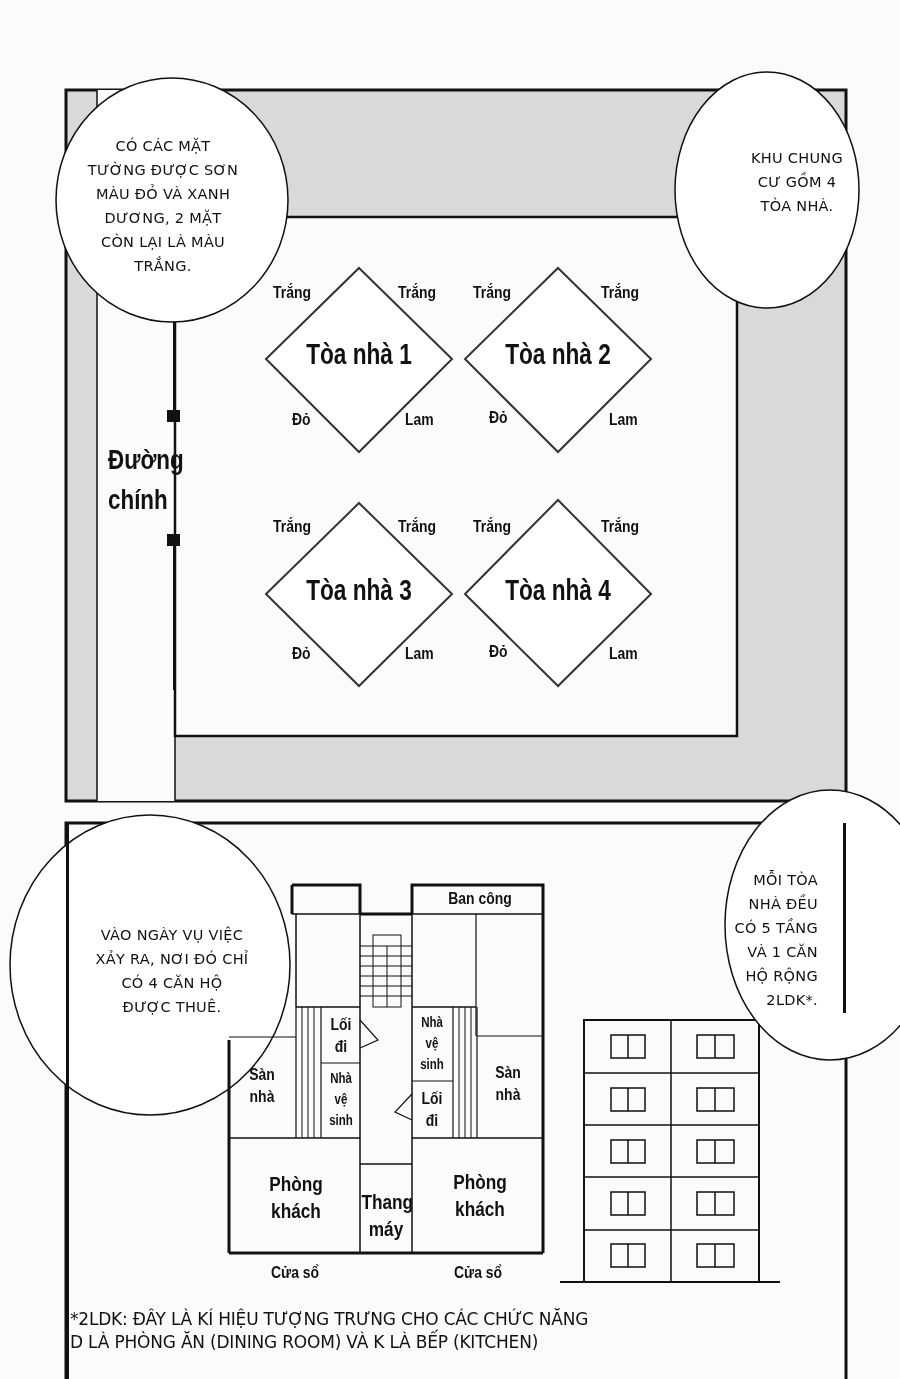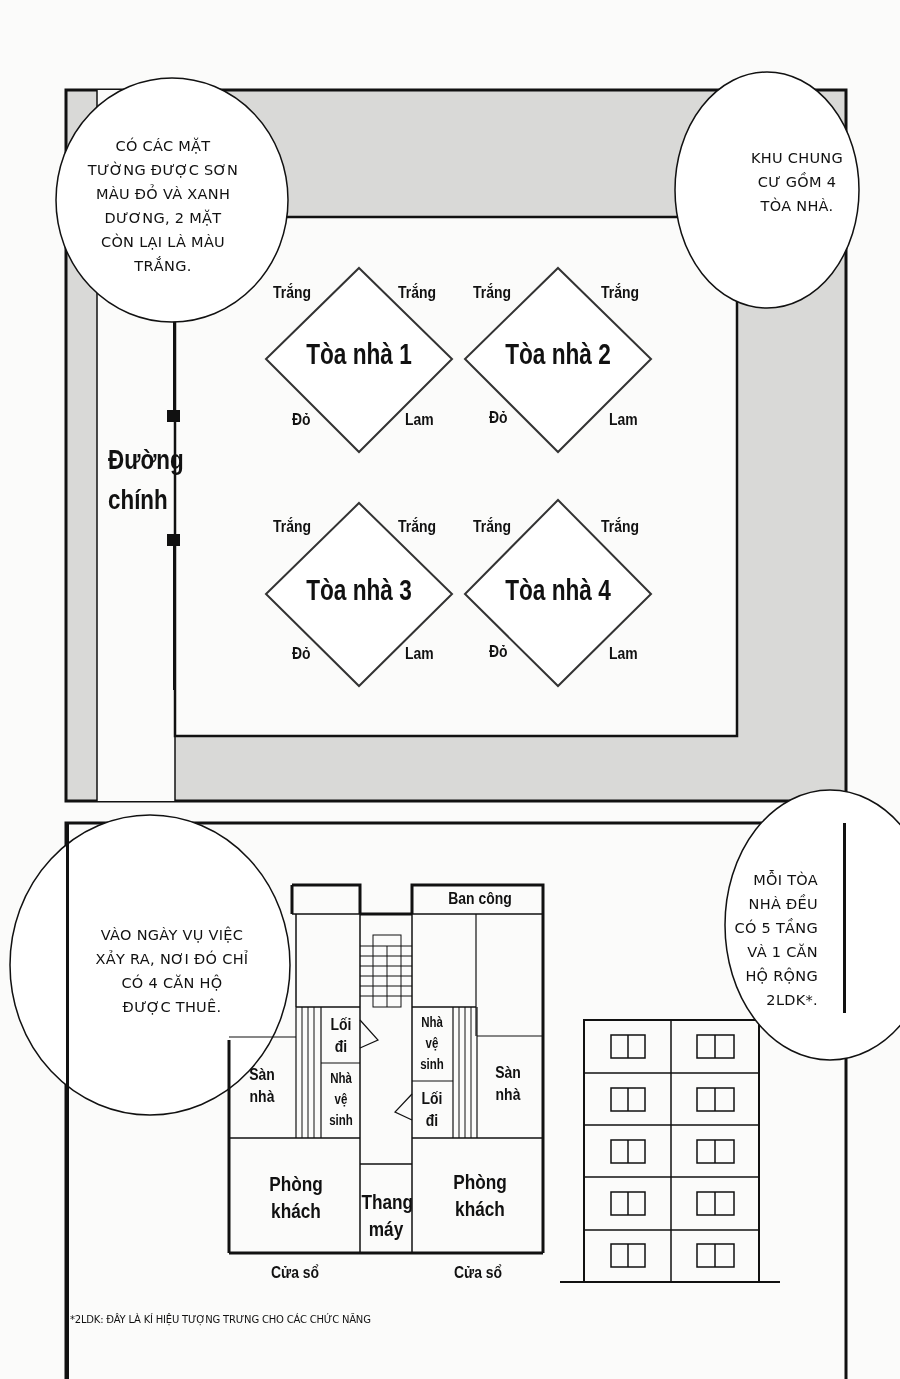--- a/index.html
+++ b/index.html
@@ -6,21 +6,21 @@
   body{width:900px;height:1379px;position:relative;overflow:hidden;font-family:"DejaVu Sans",sans-serif;}
   svg{position:absolute;left:0;top:0;}
   .bubble-text{position:absolute;text-align:center;font-family:"DejaVu Sans",sans-serif;font-size:14.5px;line-height:24px;letter-spacing:0.3px;color:#111;font-weight:normal;text-transform:uppercase;}
   .lbl{position:absolute;font-family:"Liberation Sans",sans-serif;font-weight:bold;color:#111;font-size:17px;transform:scaleX(0.82);transform-origin:left top;white-space:nowrap;}
   .bname{position:absolute;font-family:"Liberation Sans",sans-serif;font-weight:bold;color:#111;font-size:29px;transform:scaleX(0.78);transform-origin:center top;white-space:nowrap;text-align:center;}
   .road{position:absolute;font-family:"Liberation Sans",sans-serif;font-weight:bold;color:#111;font-size:28px;line-height:40px;transform:scaleX(0.8);transform-origin:left top;}
   .room{position:absolute;font-family:"Liberation Sans",sans-serif;font-weight:bold;color:#111;text-align:center;transform:scaleX(0.82);transform-origin:center top;white-space:nowrap;}
   .r-lg{font-size:21px;line-height:27px;}
   .r-md{font-size:17px;line-height:22px;}
   .r-sm{font-size:14px;line-height:21px;}
-  .footnote{position:absolute;left:70px;top:1308px;width:520px;font-family:"DejaVu Sans",sans-serif;font-size:10px;line-height:23px;color:#111;text-transform:uppercase;letter-spacing:-0.2px;}
+  .footnote{position:absolute;left:70px;top:1308px;width:520px;font-family:"DejaVu Sans",sans-serif;font-size:17px;line-height:23px;color:#111;text-transform:uppercase;letter-spacing:-0.2px;}
 </style>
 </head>
 <body>
 
 <svg width="900" height="1379">
 
   <g>
     <rect x="66" y="90" width="780" height="711" fill="#d9d9d7" stroke="#111" stroke-width="3"></rect>
 
     <rect x="97" y="90" width="78" height="711" fill="#fbfbfa"></rect>
@@ -230,13 +230,14 @@
 </div>
 <div class="room r-lg" style="left:356px;top:1188px;width:60px;">
   <div>Thang</div>
   <div>máy</div>
 </div>
 <div class="room r-md" style="left:260px;top:1262px;width:70px;">Cửa sổ</div>
 <div class="room r-md" style="left:443px;top:1262px;width:70px;">Cửa sổ</div>
 
 <div class="footnote">
   <div>*2LDK: đây là kí hiệu tượng trưng cho các chức năng</div>
+  <div>D là phòng ăn (dining room) và K là bếp (kitchen)</div>
 </div>
 
 </body></html>

